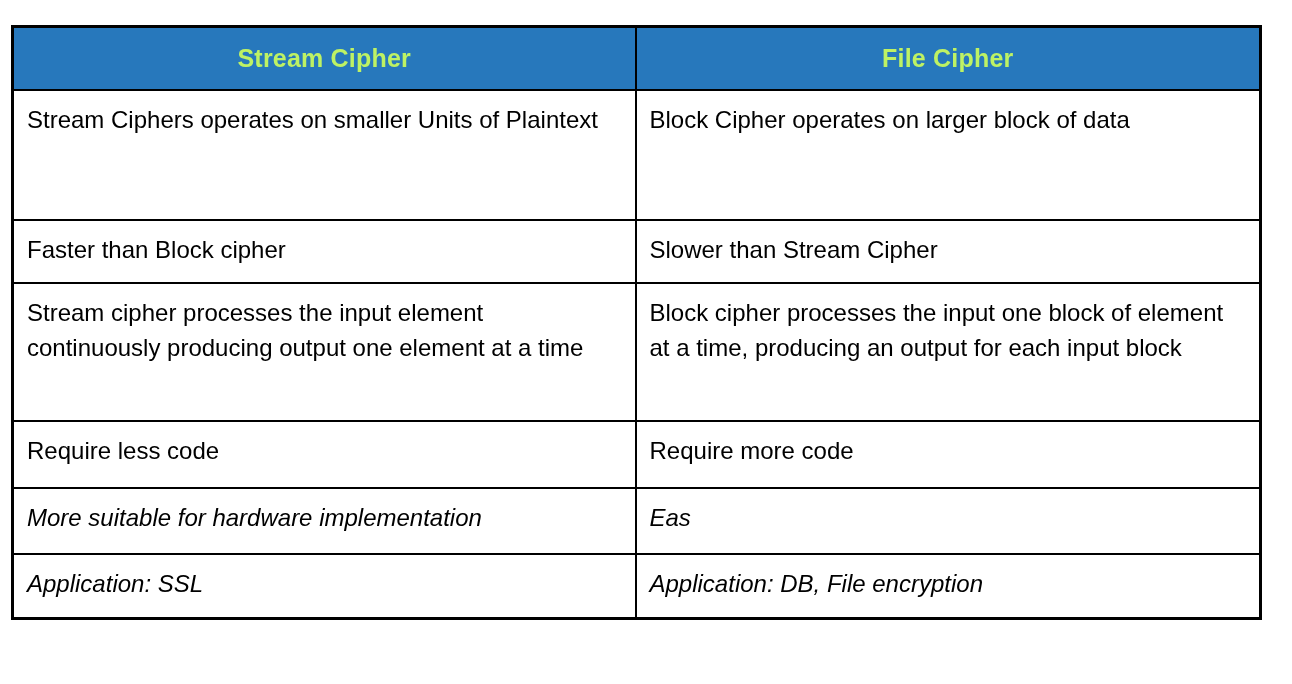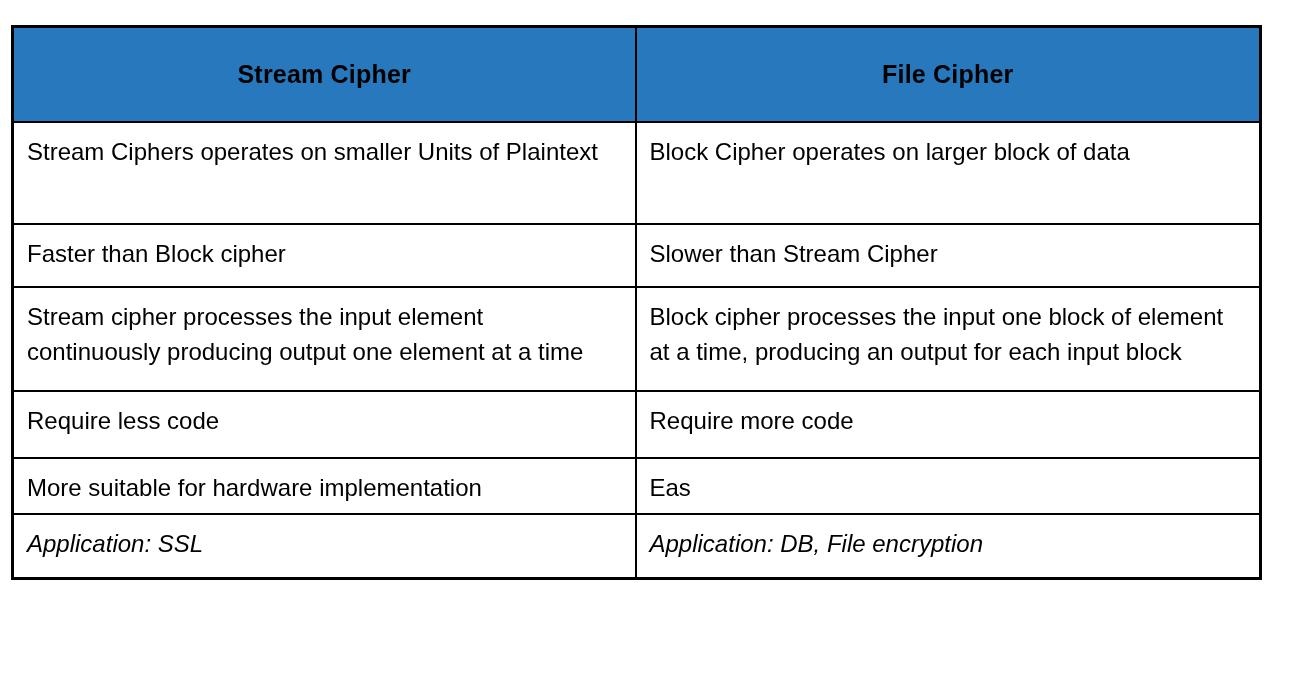--- a/index.html
+++ b/index.html
@@ -24,42 +24,42 @@
   table.cmp, table.cmp th, table.cmp td {
     border: 2px solid #000000;
   }
   table.cmp {
     border-width: 3px;
   }
   col.c1 { width: 623px; }
   col.c2 { width: 625px; }
   th.hdr {
     background: #2778BC;
-    color: #000000;
+    color: #bef264;
     font-size: 25px;
     font-weight: bold;
     text-align: center;
     vertical-align: middle;
     height: 61px;
-    padding: 16px 10px;
+    padding: 0 10px;
     letter-spacing: 0.2px;
   }
   td.cell {
     color: #000000;
     font-size: 24px;
     line-height: 35px;
     text-align: left;
     vertical-align: top;
     padding: 11px 14px 8px 13px;
   }
-  tr.r1 { height: 102px; }
+  tr.r1 { height: 130px; }
   tr.r2 { height: 63px;  }
-  tr.r3 { height: 104px; padding-left: 24px; }
+  tr.r3 { height: 138px; padding-left: 24px; }
   tr.r4 { height: 67px;  }
-  tr.r5 { height: 56px;  }
+  tr.r5 { height: 66px; font-style: italic;  }
   tr.r6 { height: 66px;  }
   tr.r7 { height: 64px; font-style: italic;  }
 </style>
 </head>
 <body>
 
 <div class="table-wrap">
   <table class="cmp">
     <colgroup>
       <col class="c1">

